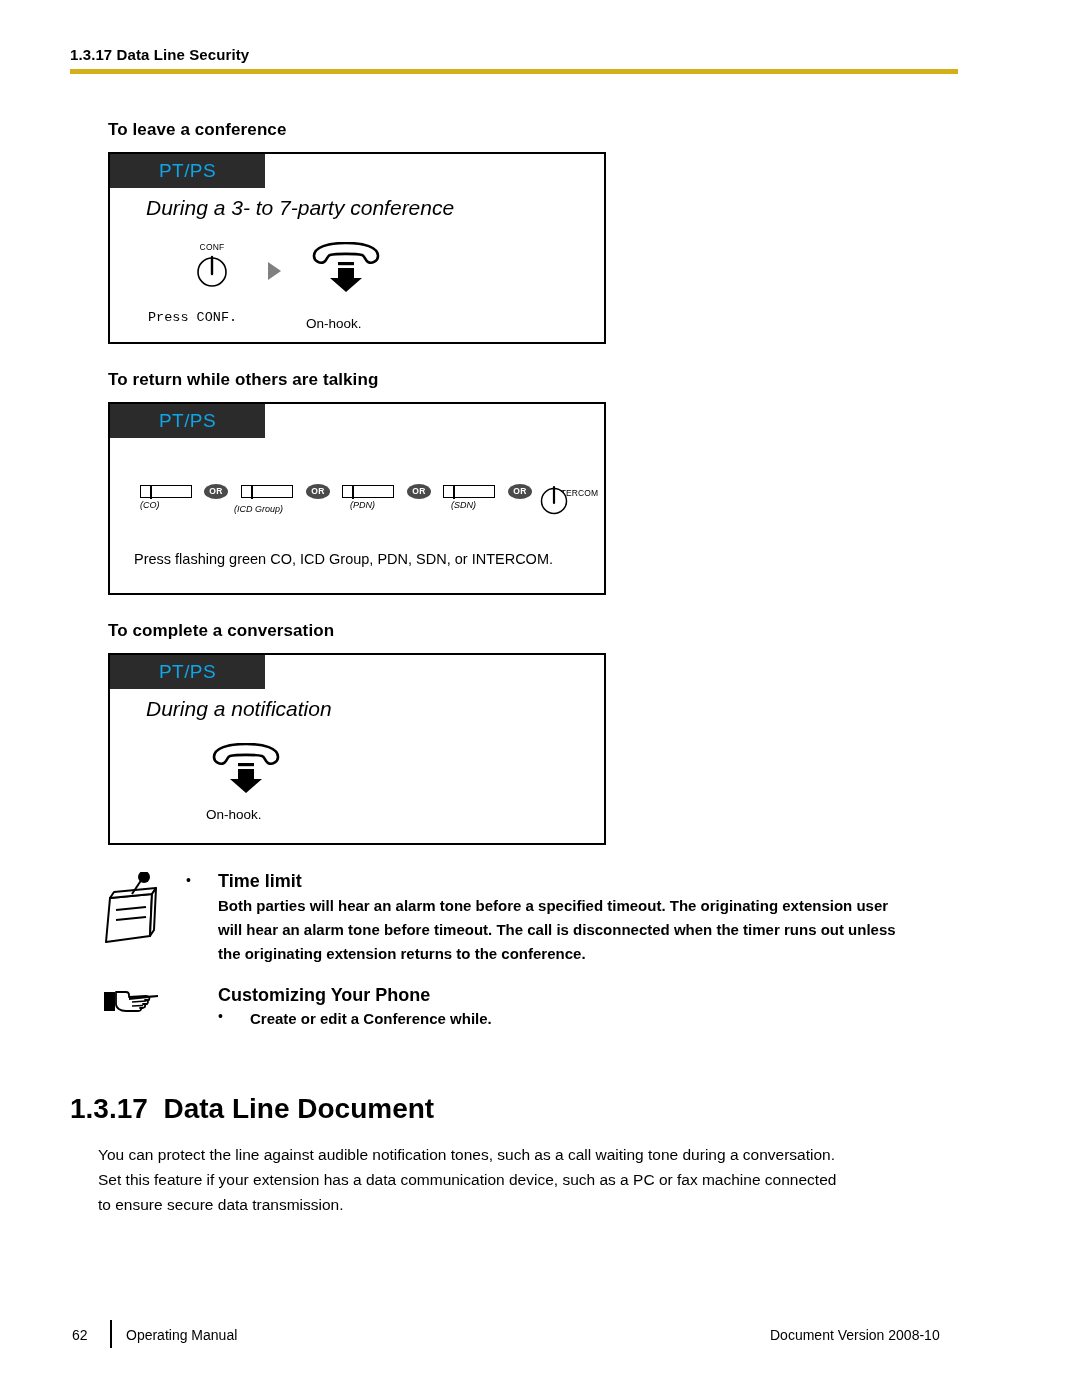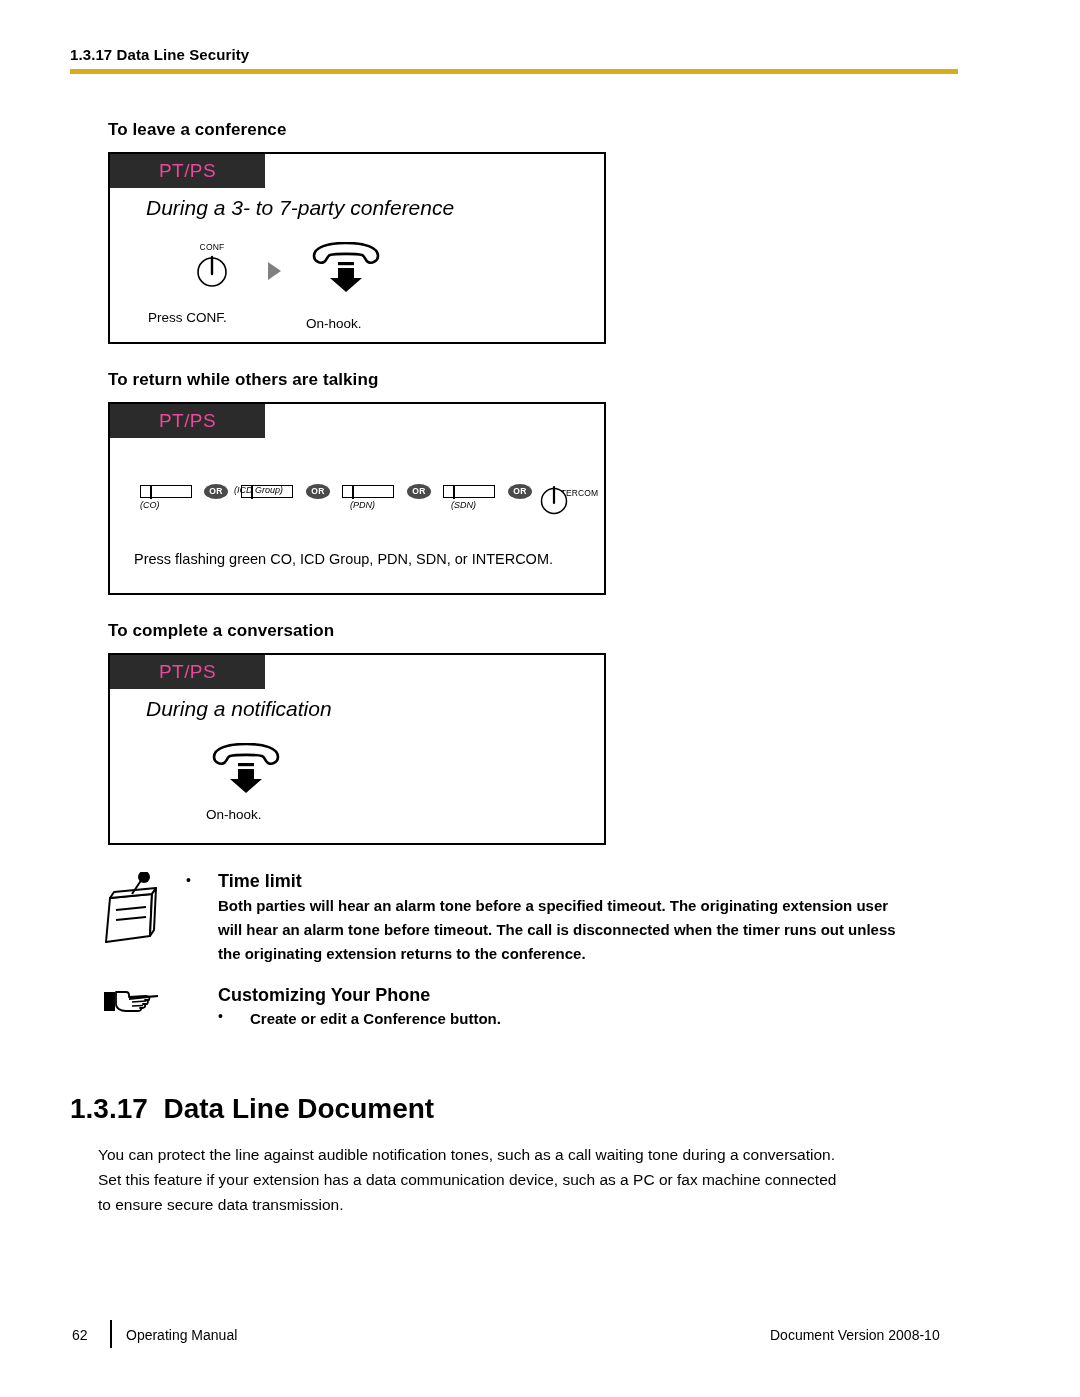--- a/index.html
+++ b/index.html
@@ -51,21 +51,21 @@
     background: #fff;
     box-sizing: border-box;
   }
   .ptps-tab {
     position: absolute;
     left: 0;
     top: 0;
     width: 155px;
     height: 34px;
     background: #2b2b2b;
-    color: #ec4899;
+    color: #0ea5e9;
     font-size: 19px;
     line-height: 34px;
     text-align: center;
     letter-spacing: 0.4px;
   }
   .op-condition {
     position: absolute;
     font-style: italic;
     font-size: 21px;
     white-space: nowrap;
@@ -228,39 +228,39 @@
 
   <div class="icon-wrap" style="left:196px; top:88px; width:80px; height:52px;">
     <svg width="80" height="52" viewBox="0 0 80 52">
       <path d="M8 14 C8 5, 22 1, 40 1 C58 1, 72 5, 72 14 C72 19, 66 22, 62 20 C59 18.5, 59 14, 56 13
                C50 11.5, 30 11.5, 24 13 C21 14, 21 18.5, 18 20 C14 22, 8 19, 8 14 Z" fill="#ffffff" stroke="#000000" stroke-width="2.6" stroke-linejoin="round"></path>
       <rect x="32" y="20" width="16" height="3.2" fill="#000000"></rect>
       <path d="M32 26 L48 26 L48 36 L56 36 L40 50 L24 36 L32 36 Z" fill="#000000"></path>
     </svg>
   </div>
 
-  <div class="op-caption" style="left:38px; top:156px;">Press CONF.</div>
+  <div class="op-caption" style="left:38px; top:156px;font-family:Liberation Mono, monospace;">Press CONF.</div>
   <div class="op-caption" style="left:196px; top:162px;">On-hook.</div>
 </div>
 
 <div class="sub-heading" style="left:108px; top:370px;">To return while others are talking</div>
 
 <div class="op-box" style="left:108px; top:402px; width:498px; height:193px;">
 
   <div class="ptps-tab">PT/PS</div>
 
   <div class="icon-wrap" style="left:0; top:0; width:498px; height:130px;">
 
     <div class="fbtn" style="left:30px; top:81px;"></div>
     <div class="fbtn-label" style="left:30px; top:96px;">(CO)</div>
 
     <div class="or-badge" style="left:94px; top:80px;">OR</div>
 
     <div class="fbtn" style="left:131px; top:81px;"></div>
-    <div class="fbtn-label" style="left:124px; top:81px;">(ICD Group)</div>
+    <div class="fbtn-label" style="left:124px; top:100px;">(ICD Group)</div>
 
     <div class="or-badge" style="left:196px; top:80px;">OR</div>
 
     <div class="fbtn" style="left:232px; top:81px;"></div>
     <div class="fbtn-label" style="left:240px; top:96px;">(PDN)</div>
 
     <div class="or-badge" style="left:297px; top:80px;">OR</div>
 
     <div class="fbtn" style="left:333px; top:81px;"></div>
     <div class="fbtn-label" style="left:341px; top:96px;">(SDN)</div>
@@ -335,21 +335,21 @@
       <path d="M30 18 L44 17" stroke="#000000" stroke-width="1.3"></path>
       <path d="M30 22 L41 21.5" stroke="#000000" stroke-width="1.3"></path>
     </svg>
   </div>
 
   <div class="note-title" style="left:118px; top:3px;">Customizing Your Phone</div>
 
   <div class="note-bullet" style="left:118px; top:26px;">•</div>
 
   <div class="note-body" style="left:150px; top:25px; width:700px;">
-    <div>Create or edit a Conference button.</div>
+    <div>Create or edit a Conference while.</div>
   </div>
 </div>
 
 <div class="section-number-title" style="left:70px; top:1093px;">
   <span>1.3.17</span><span>&nbsp;&nbsp;</span><span>Data Line Document</span>
 </div>
 
 <div class="section-body" style="left:98px; top:1142px; width:870px;">
   <div>You can protect the line against audible notification tones, such as a call waiting tone during a conversation.</div>
   <div>Set this feature if your extension has a data communication device, such as a PC or fax machine connected</div>

